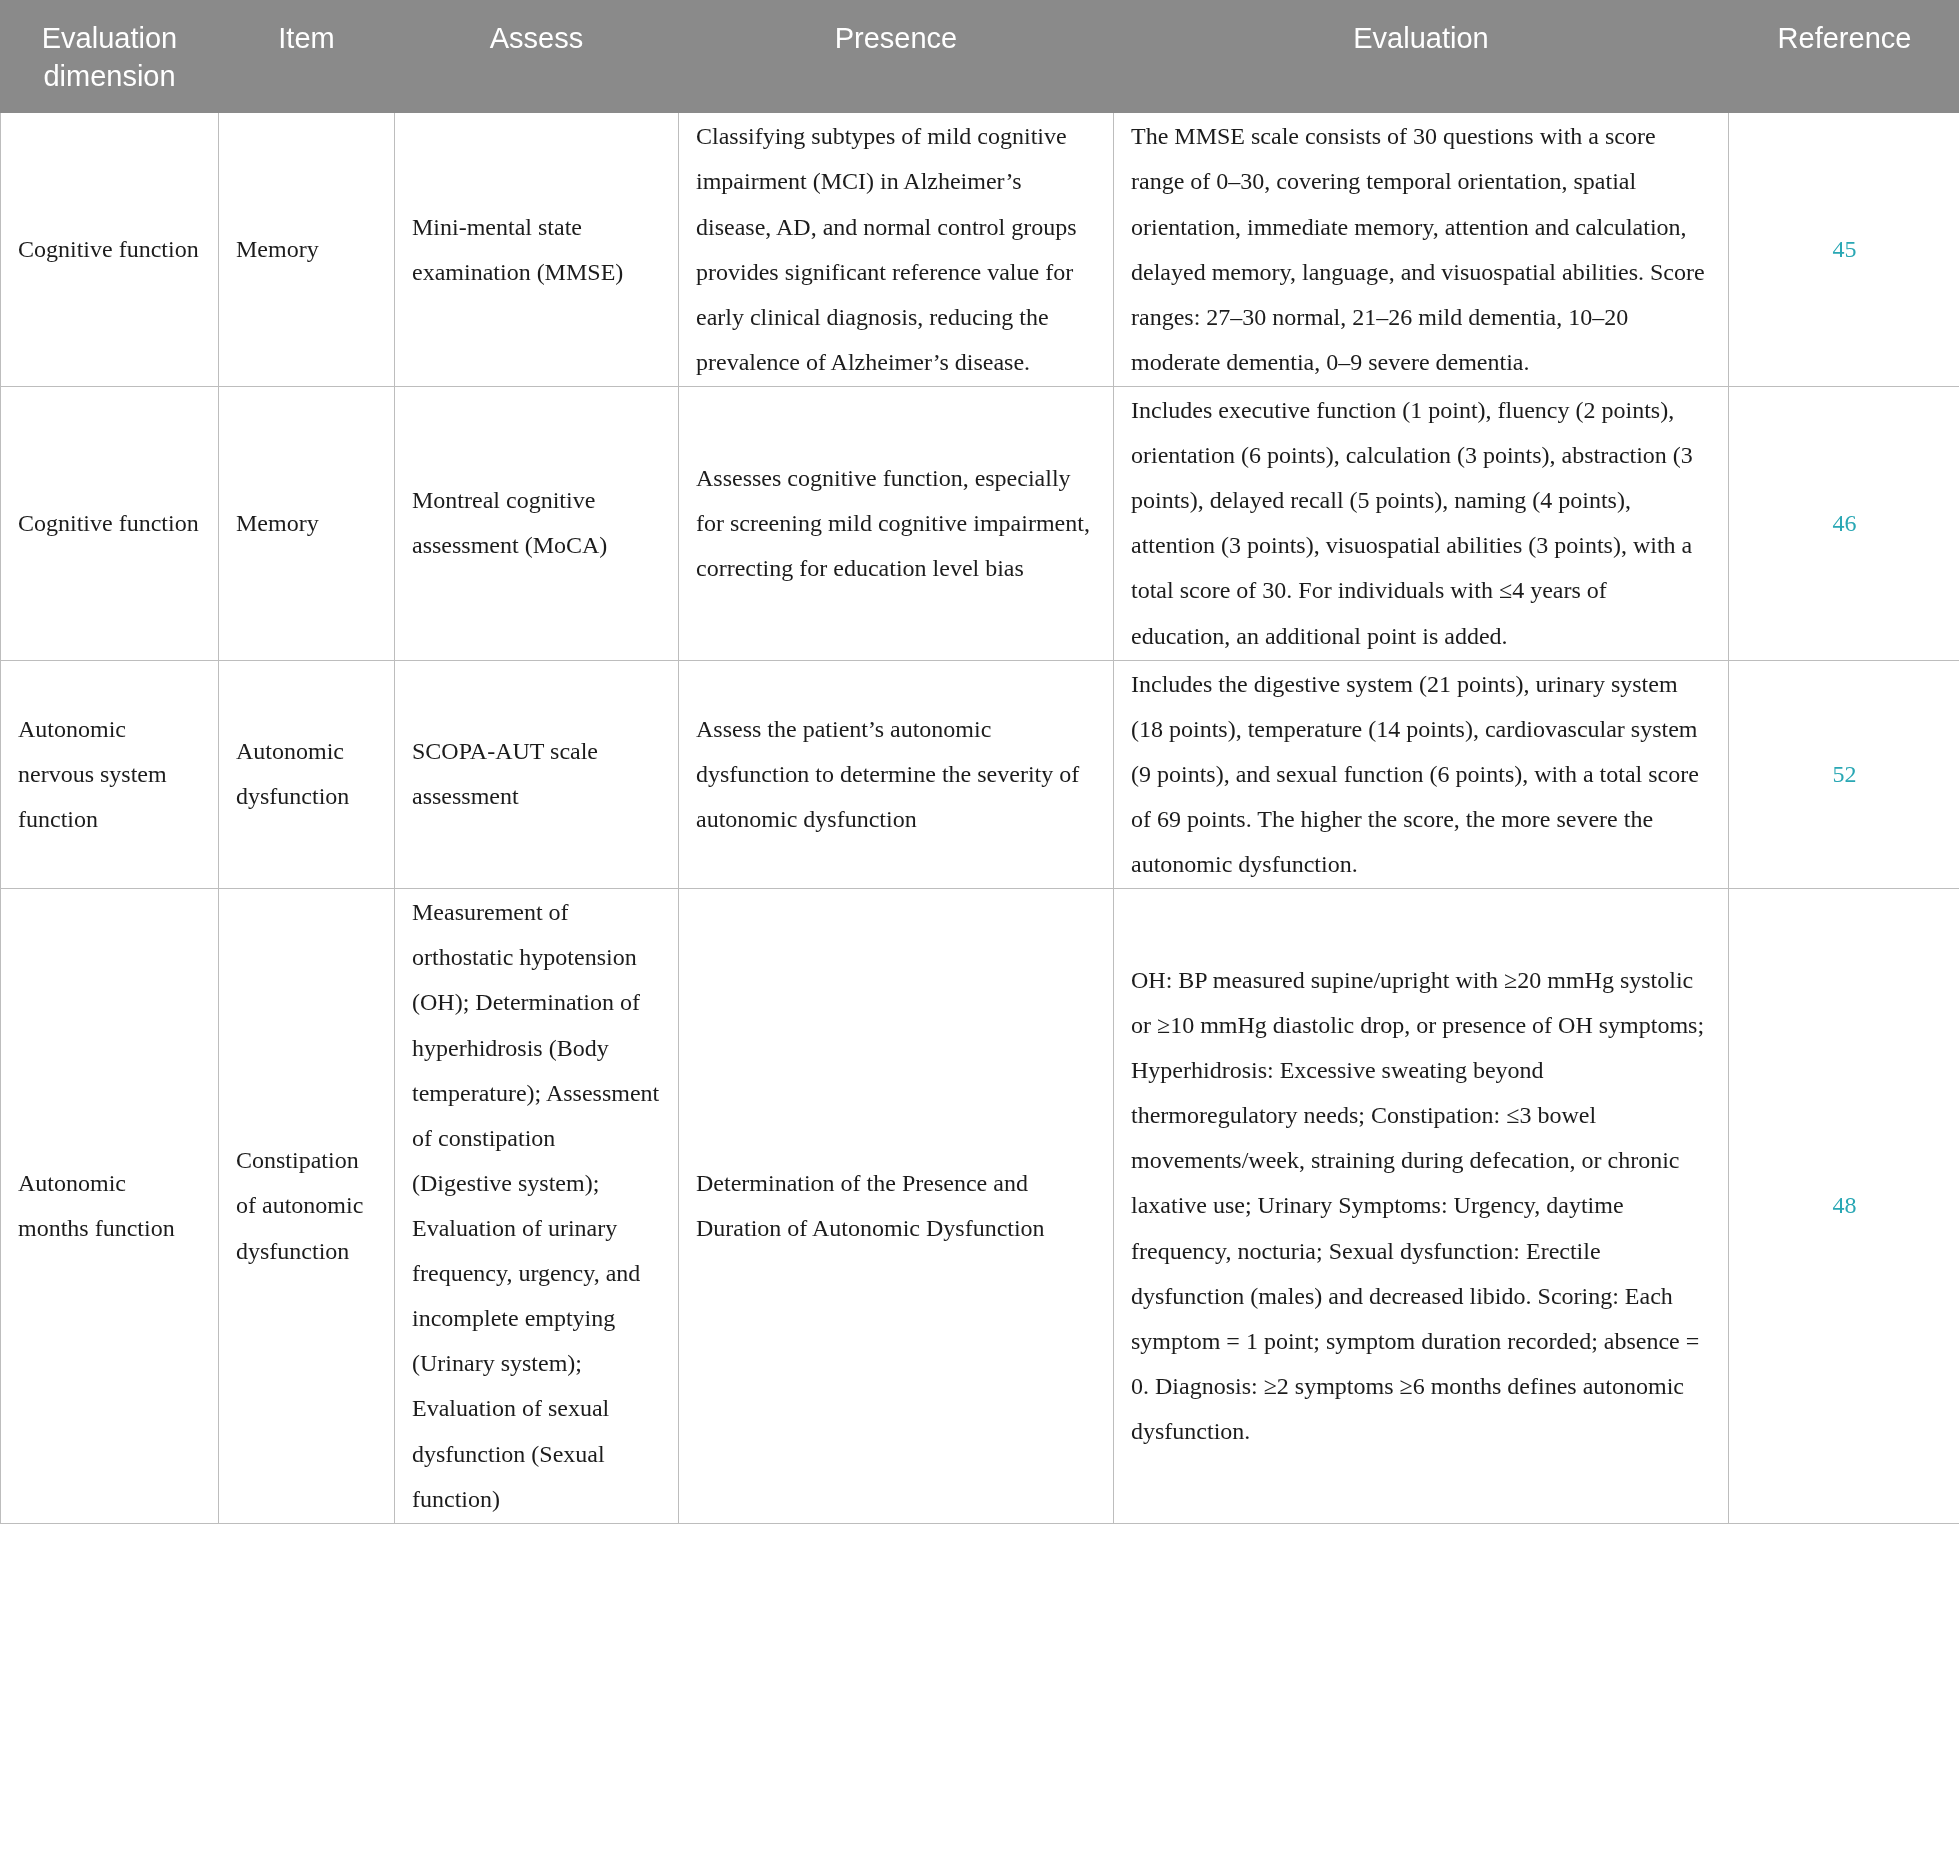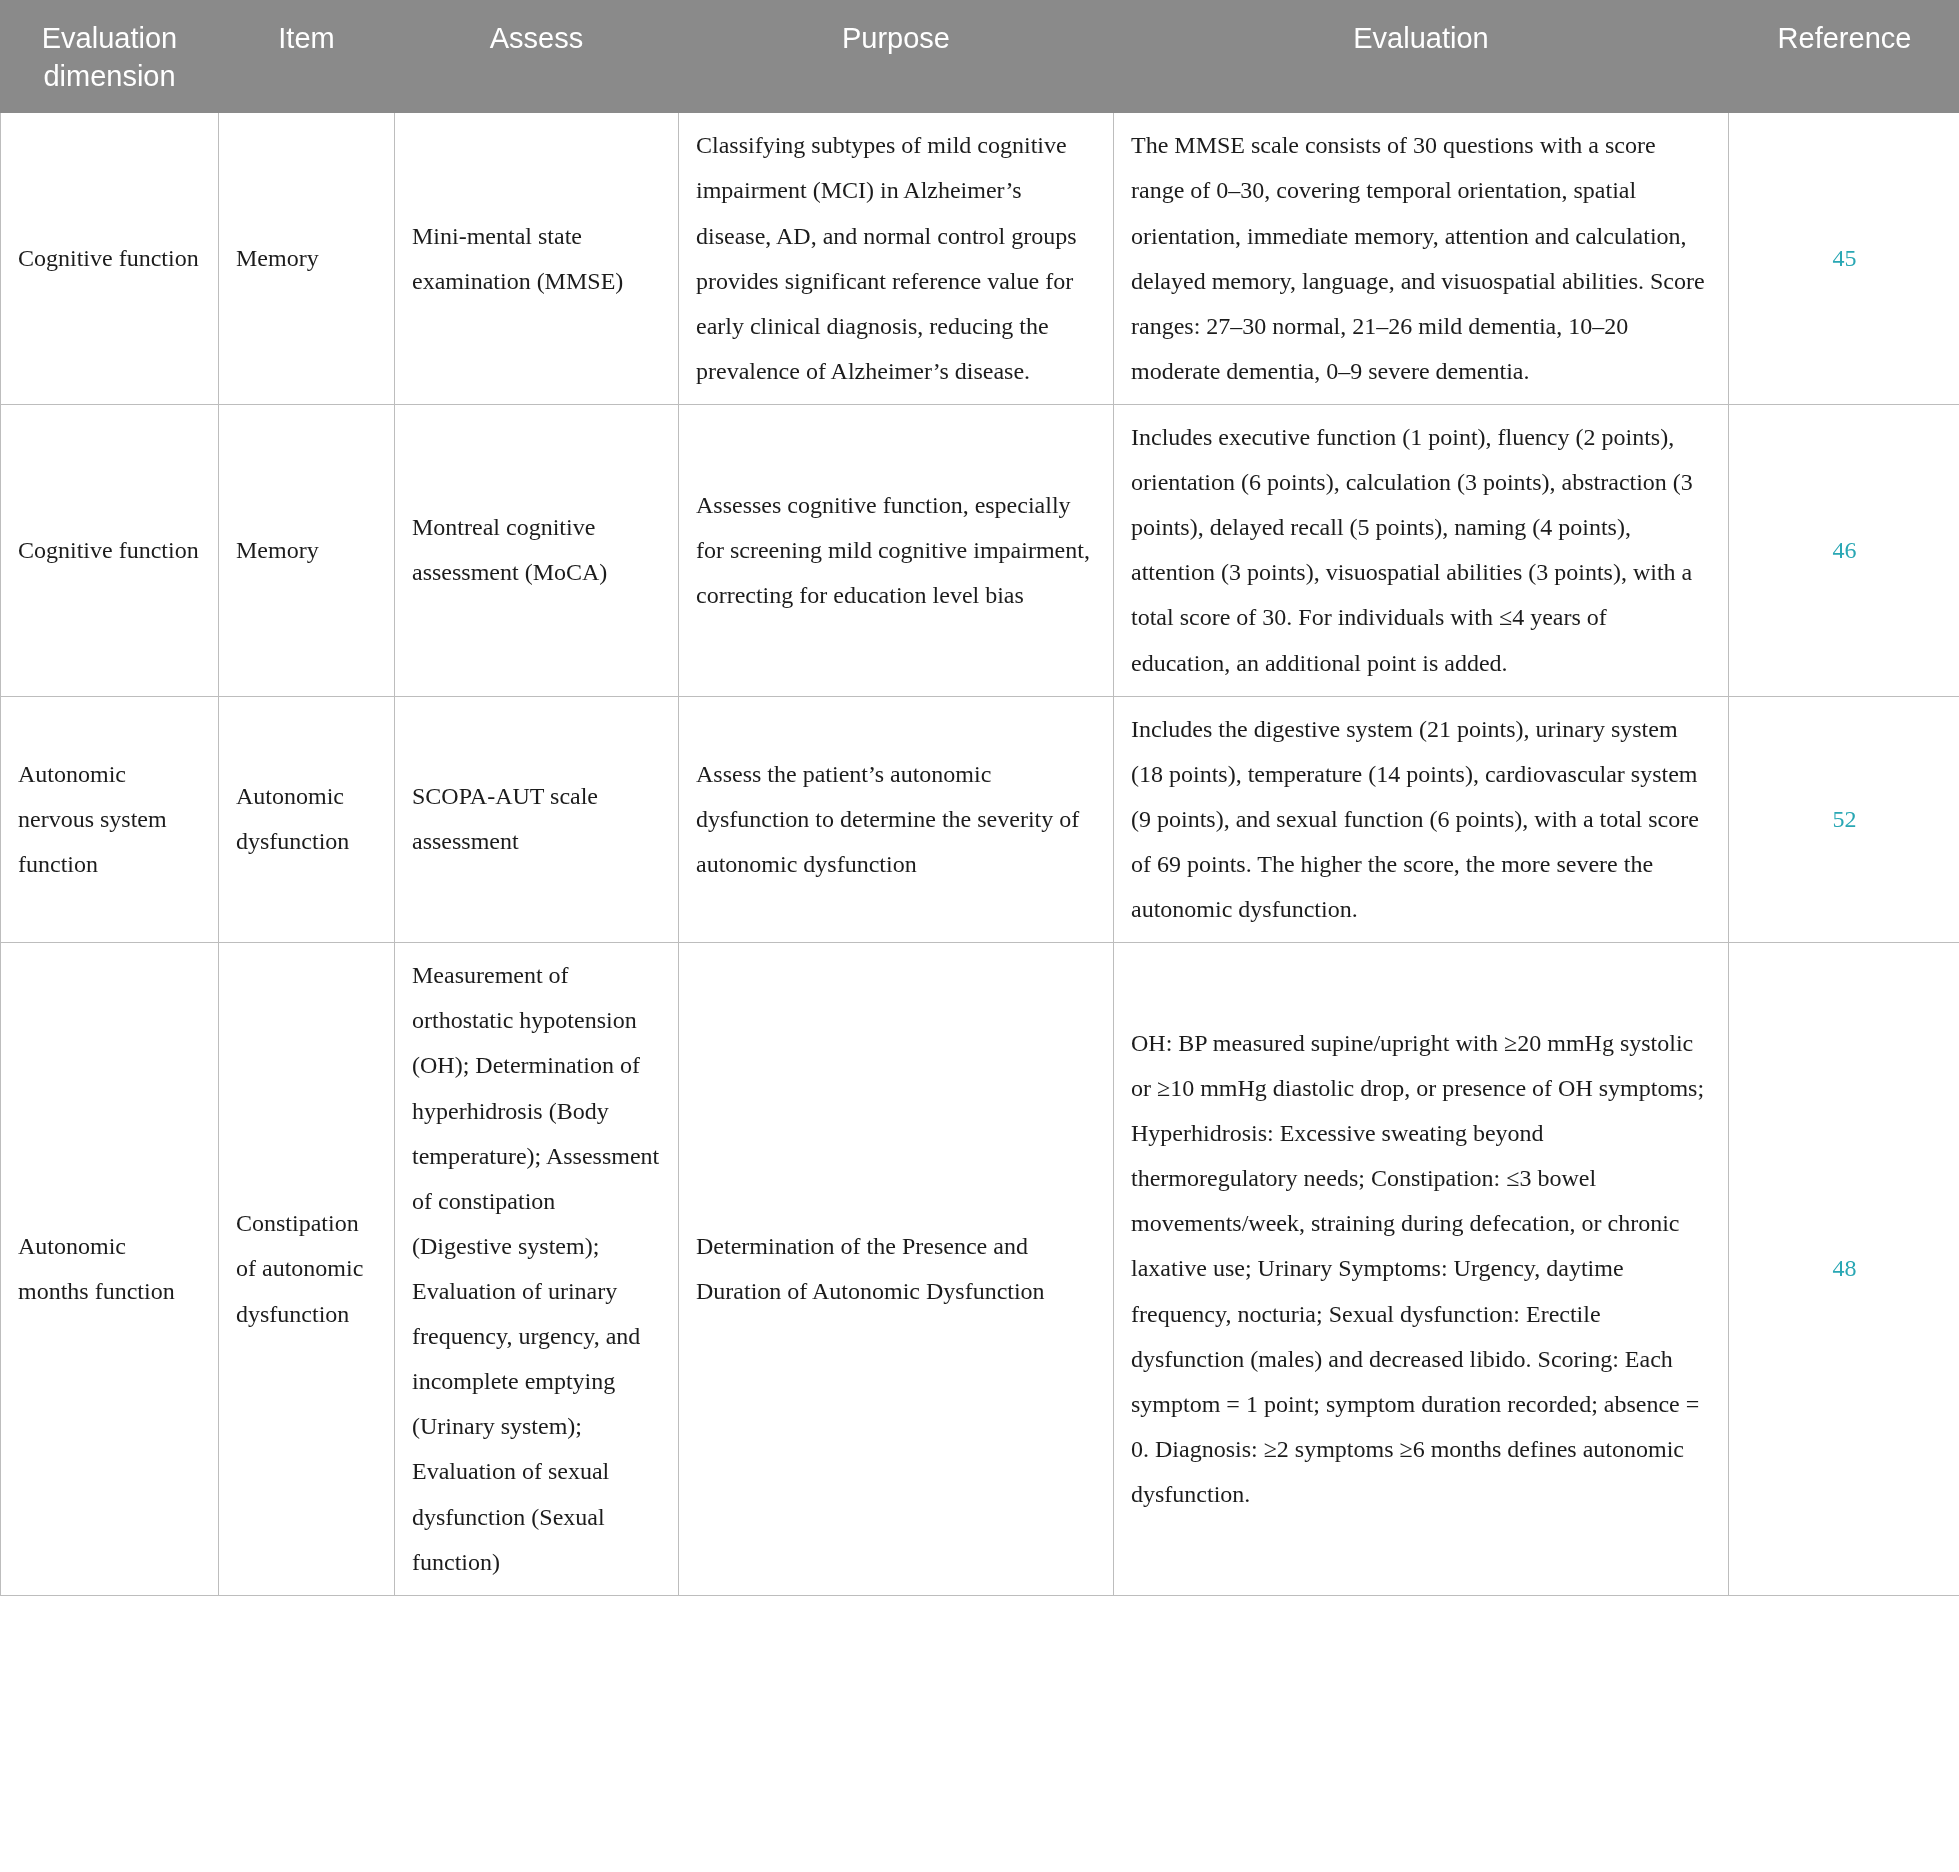--- a/index.html
+++ b/index.html
@@ -32,21 +32,21 @@
   }
   
   tbody td {
     background: #ffffff;
     color: #1c1c1c;
     font-family: "Liberation Serif", serif;
     font-size: 24px;
     line-height: 1.88;
     vertical-align: middle;
     text-align: left;
-    padding: 10px 17px;
+    padding: 1px 17px;
     border: 0.9px solid #bdbdbd;
     word-wrap: break-word;
   }
   td.ref-cell {
     text-align: center;
   }
   a.ref-link {
     color: #29a7b4;
     text-decoration: none;
     cursor: pointer;
@@ -62,21 +62,21 @@
     <col style="width:284px">
     <col style="width:435px">
     <col style="width:615px">
     <col style="width:232px">
   </colgroup>
   <thead>
     <tr>
       <th>Evaluation dimension</th>
       <th>Item</th>
       <th>Assess</th>
-      <th>Purpose</th>
+      <th>Presence</th>
       <th>Evaluation</th>
       <th>Reference</th>
     </tr>
   </thead>
   <tbody>
     <tr>
       <td>Cognitive function</td>
       <td>Memory</td>
       <td>Mini-mental state examination (MMSE)</td>
       <td>Classifying subtypes of mild cognitive impairment (MCI) in Alzheimer’s disease, AD, and normal control groups provides significant reference value for early clinical diagnosis, reducing the prevalence of Alzheimer’s disease.</td>

